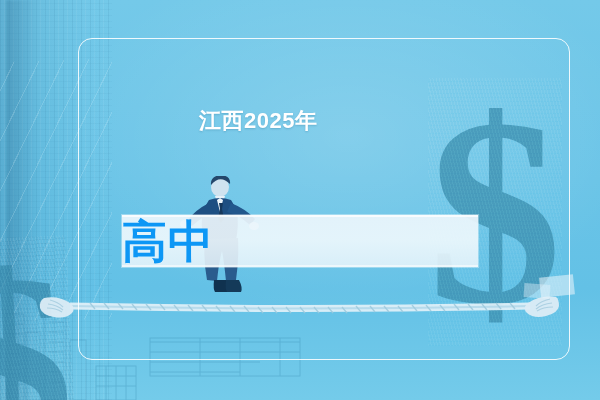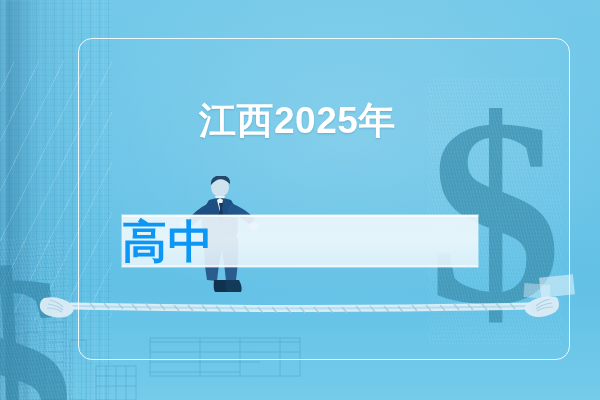--- a/index.html
+++ b/index.html
@@ -165,21 +165,21 @@
 
   
   .title-block {
     position: absolute;
     left: 199px;
     top: 96px;
     width: 340px;
   }
   .title-line {
     color: #ffffff;
-    font-size: 37px;
+    font-size: 22px;
     font-weight: 700;
     line-height: 49px;
     letter-spacing: 0.5px;
     white-space: nowrap;
     text-shadow: 0 1px 2px rgba(40,110,145,0.30);
   }
 
   
   .banner {
     position: absolute;

